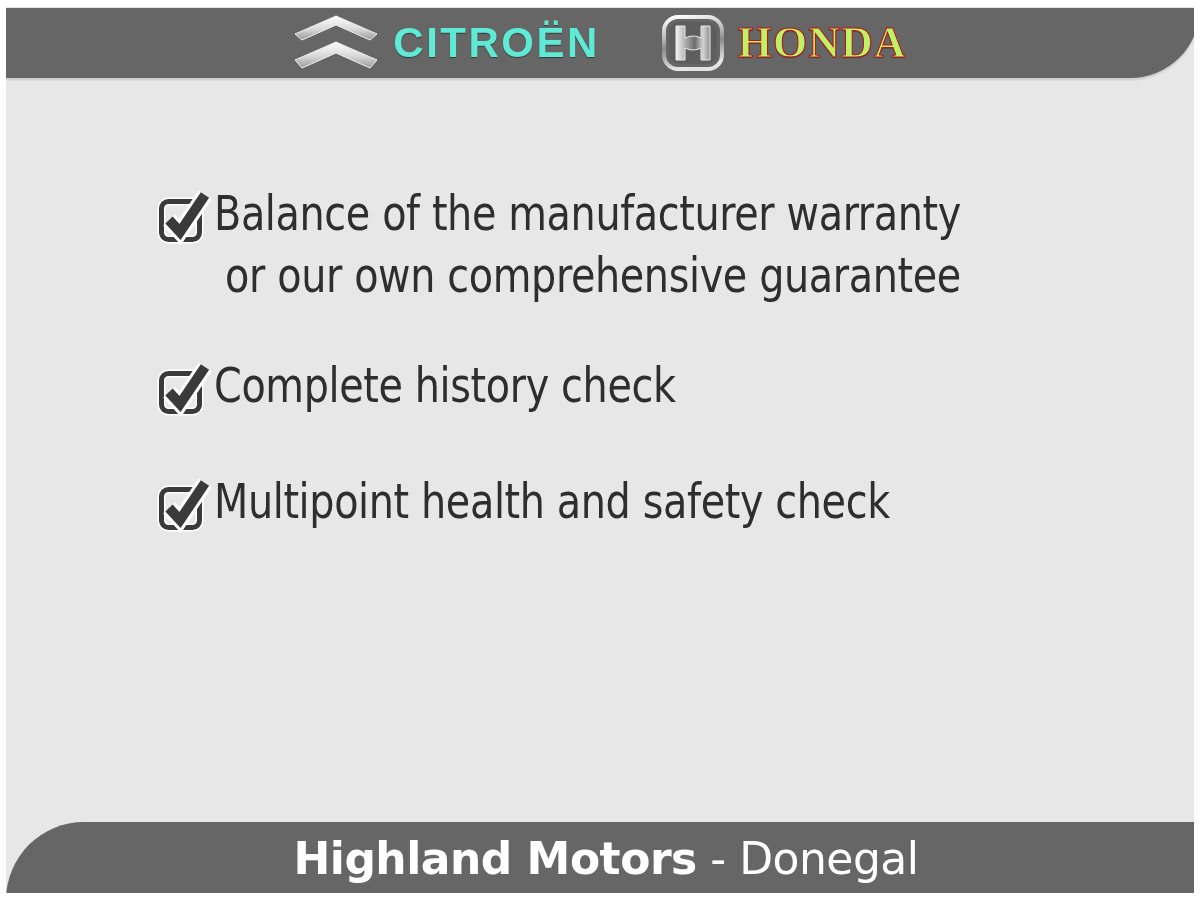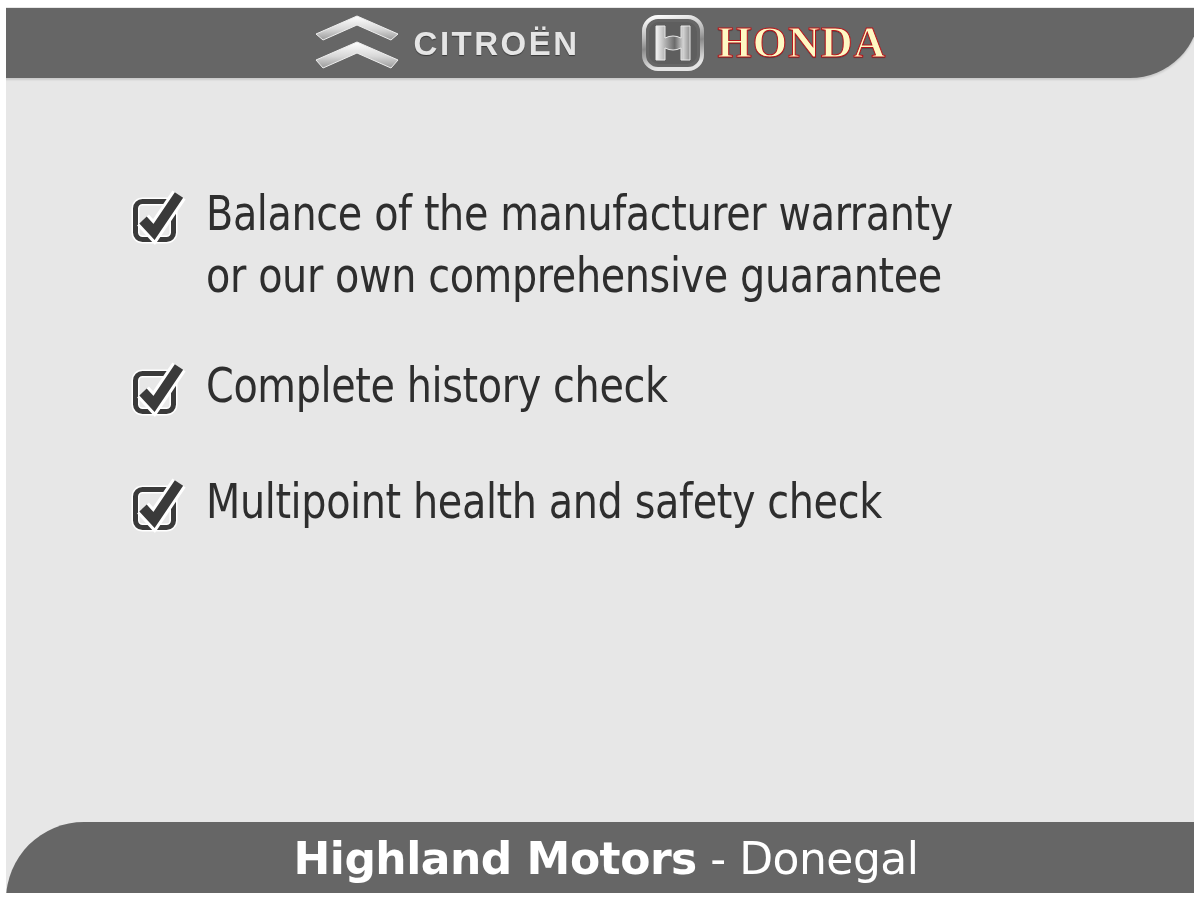--- a/index.html
+++ b/index.html
@@ -44,48 +44,49 @@
   }
   .logo-group {
     display: flex;
     align-items: center;
     gap: 14px;
   }
 
   
   .citroen-mark { display: block; }
   .citroen-word {
-    color: #e5e5e5;
+    color: #5eead4;
     font-family: "Liberation Sans", sans-serif;
     font-weight: bold;
-    font-size: 33px;
+    font-size: 42px;
     letter-spacing: 2.5px;
     line-height: 1;
     text-shadow: 0 1px 1px rgba(0,0,0,0.45);
   }
 
   
   .honda-emblem { display: block; }
   .honda-word {
-    color: #fef9c3;
+    color: #bef264;
     font-family: "Liberation Serif", serif;
     font-weight: bold;
     font-size: 44px;
     letter-spacing: 1px;
     line-height: 1;
     -webkit-text-stroke: 1px #b8141b;
     text-shadow: 0 1px 1px rgba(0,0,0,0.4);
   }
 
   
   .feature-list {
     position: absolute;
-    left: 124px;
+    left: 132px;
     top: 176px;
     width: 960px;
+    text-align: right;
   }
   .feature-row {
     display: flex;
     align-items: flex-start;
     margin-bottom: 48px;
   }
   .feature-row:last-child { margin-bottom: 0; }
 
   .check-cell {
     width: 76px;

